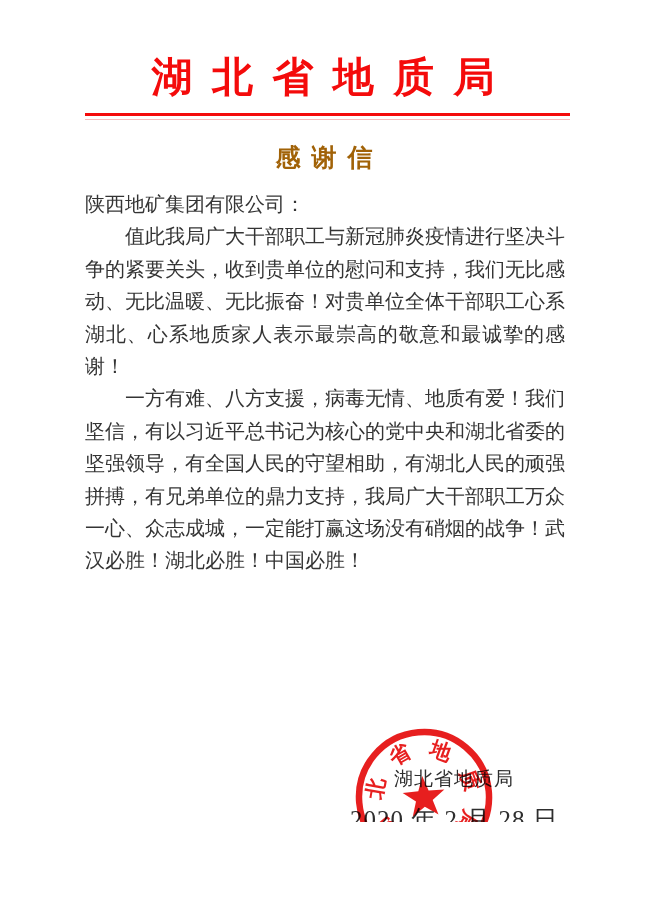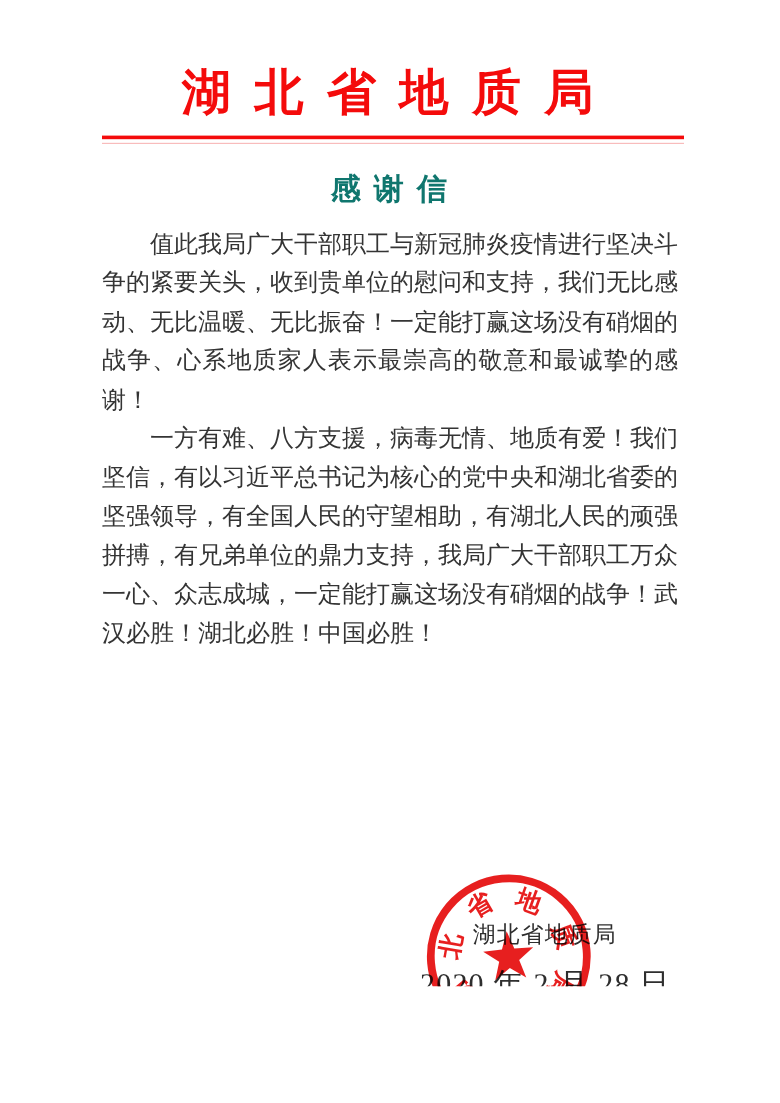--- a/index.html
+++ b/index.html
@@ -40,21 +40,21 @@
   }
   .letter-title {
     position: absolute;
     top: 141px; left: 0;
     width: 100%;
     text-align: center;
     font-family: "Liberation Sans", sans-serif;
     font-weight: bold;
     font-size: 25px;
     letter-spacing: 2px;
-    color: #0f766e;
+    color: #a16207;
   }
   .body-text {
     position: absolute;
     top: 188px; left: 85px;
     width: 480px;
     font-size: 20px;
     line-height: 32.4px;
     color: #343434;
     text-align: justify;
   }
@@ -103,21 +103,22 @@
 <div class="page">
 
   <div class="org-title">湖 北 省 地 质 局</div>
 
   <div class="rule-top-thick"></div>
   <div class="rule-top-thin"></div>
 
   <div class="letter-title">感 谢 信</div>
 
   <div class="body-text">
-    <p class="para">值此我局广大干部职工与新冠肺炎疫情进行坚决斗争的紧要关头，收到贵单位的慰问和支持，我们无比感动、无比温暖、无比振奋！一定能打赢这场没有硝烟的战争、心系地质家人表示最崇高的敬意和最诚挚的感谢！</p>
+    <p class="salutation">陕西地矿集团有限公司：</p>
+    <p class="para">值此我局广大干部职工与新冠肺炎疫情进行坚决斗争的紧要关头，收到贵单位的慰问和支持，我们无比感动、无比温暖、无比振奋！对贵单位全体干部职工心系湖北、心系地质家人表示最崇高的敬意和最诚挚的感谢！</p>
     <p class="para">一方有难、八方支援，病毒无情、地质有爱！我们坚信，有以习近平总书记为核心的党中央和湖北省委的坚强领导，有全国人民的守望相助，有湖北人民的顽强拼搏，有兄弟单位的鼎力支持，我局广大干部职工万众一心、众志成城，一定能打赢这场没有硝烟的战争！武汉必胜！湖北必胜！中国必胜！</p>
   </div>
 
   <div class="signature">湖北省地质局</div>
 
   <div class="sign-date">2020 年 2 月 28 日</div>
 
   <svg class="seal" viewBox="0 0 162 162" xmlns="http://www.w3.org/2000/svg">
     <g transform="rotate(-5 81 81)">
       <circle cx="81" cy="81" r="65" fill="none" stroke="#e60e0e" stroke-width="6.5"></circle>

